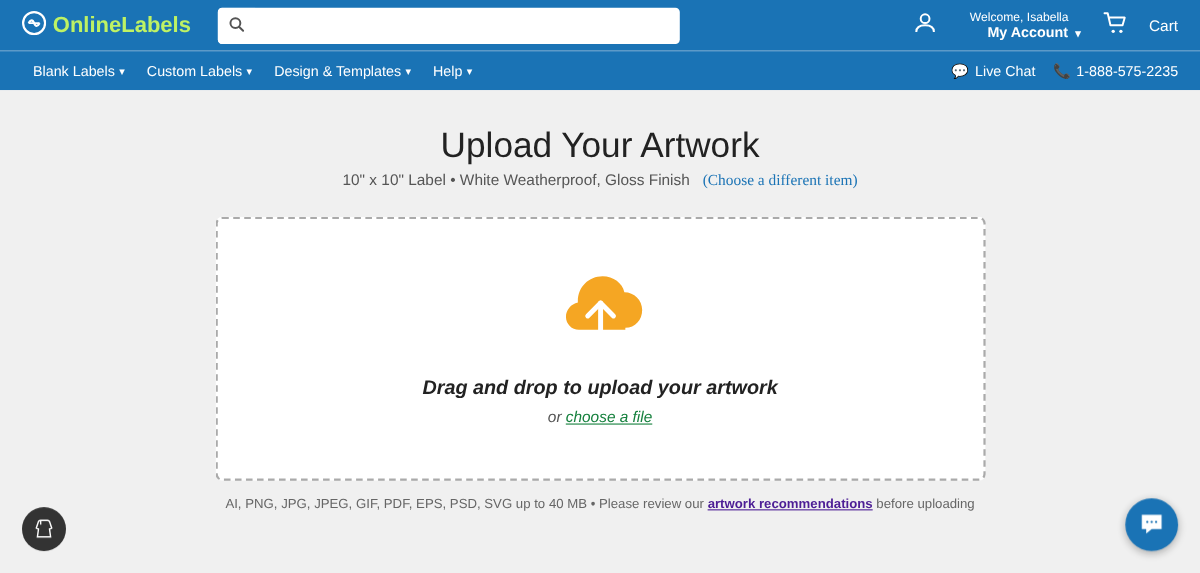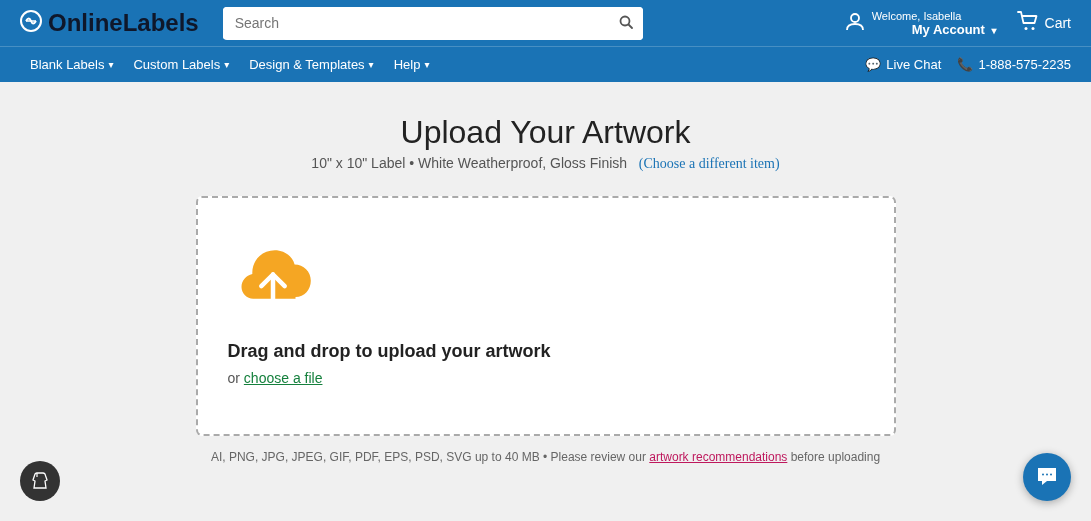--- a/index.html
+++ b/index.html
@@ -14,22 +14,22 @@
       height: 46px;
       gap: 12px;
     }
     .logo-area {
       display: flex;
       align-items: center;
       gap: 6px;
       margin-right: 12px;
     }
     .logo-text {
-      color: #0f172a;
-      font-size: 24px;
+      color: #bef264;
+      font-size: 20px;
       font-weight: bold;
       white-space: nowrap;
     }
     .logo-icon {
       color: white;
       font-size: 18px;
     }
     .search-bar {
       flex: 1;
       max-width: 420px;
@@ -69,26 +69,26 @@
       cursor: pointer;
     }
     .account-icon {
       font-size: 20px;
     }
     .account-text {
       display: flex;
       flex-direction: column;
       font-size: 12px;
     }
-    .account-text .welcome { font-size: 11px; }
+    .account-text .welcome { font-size: 11px; margin-left: 24px; }
     .account-text .my-account { font-weight: bold; font-size: 13px; padding-left: 40px; }
     .cart-area {
       display: flex;
       align-items: center;
-      gap: 6px;
+      gap: 20px;
       color: white;
       font-size: 14px;
       cursor: pointer;
       justify-content: flex-end;
     }
     .cart-icon { font-size: 18px; }
 
     
     .secondary-nav {
       background: #1a73b5;
@@ -158,23 +158,25 @@
     
     .upload-box {
       background: white;
       border: 2px dashed #aaa;
       border-radius: 6px;
       width: 700px;
       max-width: 95vw;
       min-height: 240px;
       display: flex;
       flex-direction: column;
+      align-items: center;
       justify-content: center;
       padding: 40px 30px;
       margin-bottom: 14px;
+      font-style: italic;
     }
     .cloud-upload-icon {
       width: 90px;
       height: 75px;
       margin-bottom: 20px;
     }
     .drag-drop-text {
       font-size: 18px;
       font-weight: bold;
       color: #222;
@@ -191,22 +193,23 @@
     }
 
     
     .file-info {
       font-size: 12px;
       color: #666;
       margin-bottom: 20px;
       text-align: center;
     }
     .file-info a {
-      color: #be185d;
+      color: #4c1d95;
       text-decoration: underline;
+      font-weight: bold;
     }
 
     
     .skip-area {
       font-size: 14px;
       color: #555;
       margin-top: 10px;
     }
     .skip-area a {
       color: #1a73b5;
@@ -258,21 +261,20 @@
       <svg width="22" height="22" viewBox="0 0 22 22" fill="none">
         <circle cx="11" cy="11" r="10" stroke="white" stroke-width="2" fill="none"></circle>
         <path d="M6 11 Q9 6 11 11 Q13 16 16 11" stroke="white" stroke-width="2" fill="none"></path>
         <line x1="6" y1="11" x2="16" y2="11" stroke="white" stroke-width="1.5"></line>
       </svg>
     </span>
     <span class="logo-text">OnlineLabels</span>
   </div>
 
   <div class="search-bar">
-    <input type="text" placeholder="Search" style="">
     <button class="search-btn">
       <svg width="14" height="14" viewBox="0 0 14 14" fill="none">
         <circle cx="6" cy="6" r="4.5" stroke="#555" stroke-width="1.8"></circle>
         <line x1="9.5" y1="9.5" x2="13" y2="13" stroke="#555" stroke-width="1.8" stroke-linecap="round"></line>
       </svg>
     </button>
   </div>
 
   <div class="top-right">
     <div class="account-area">

